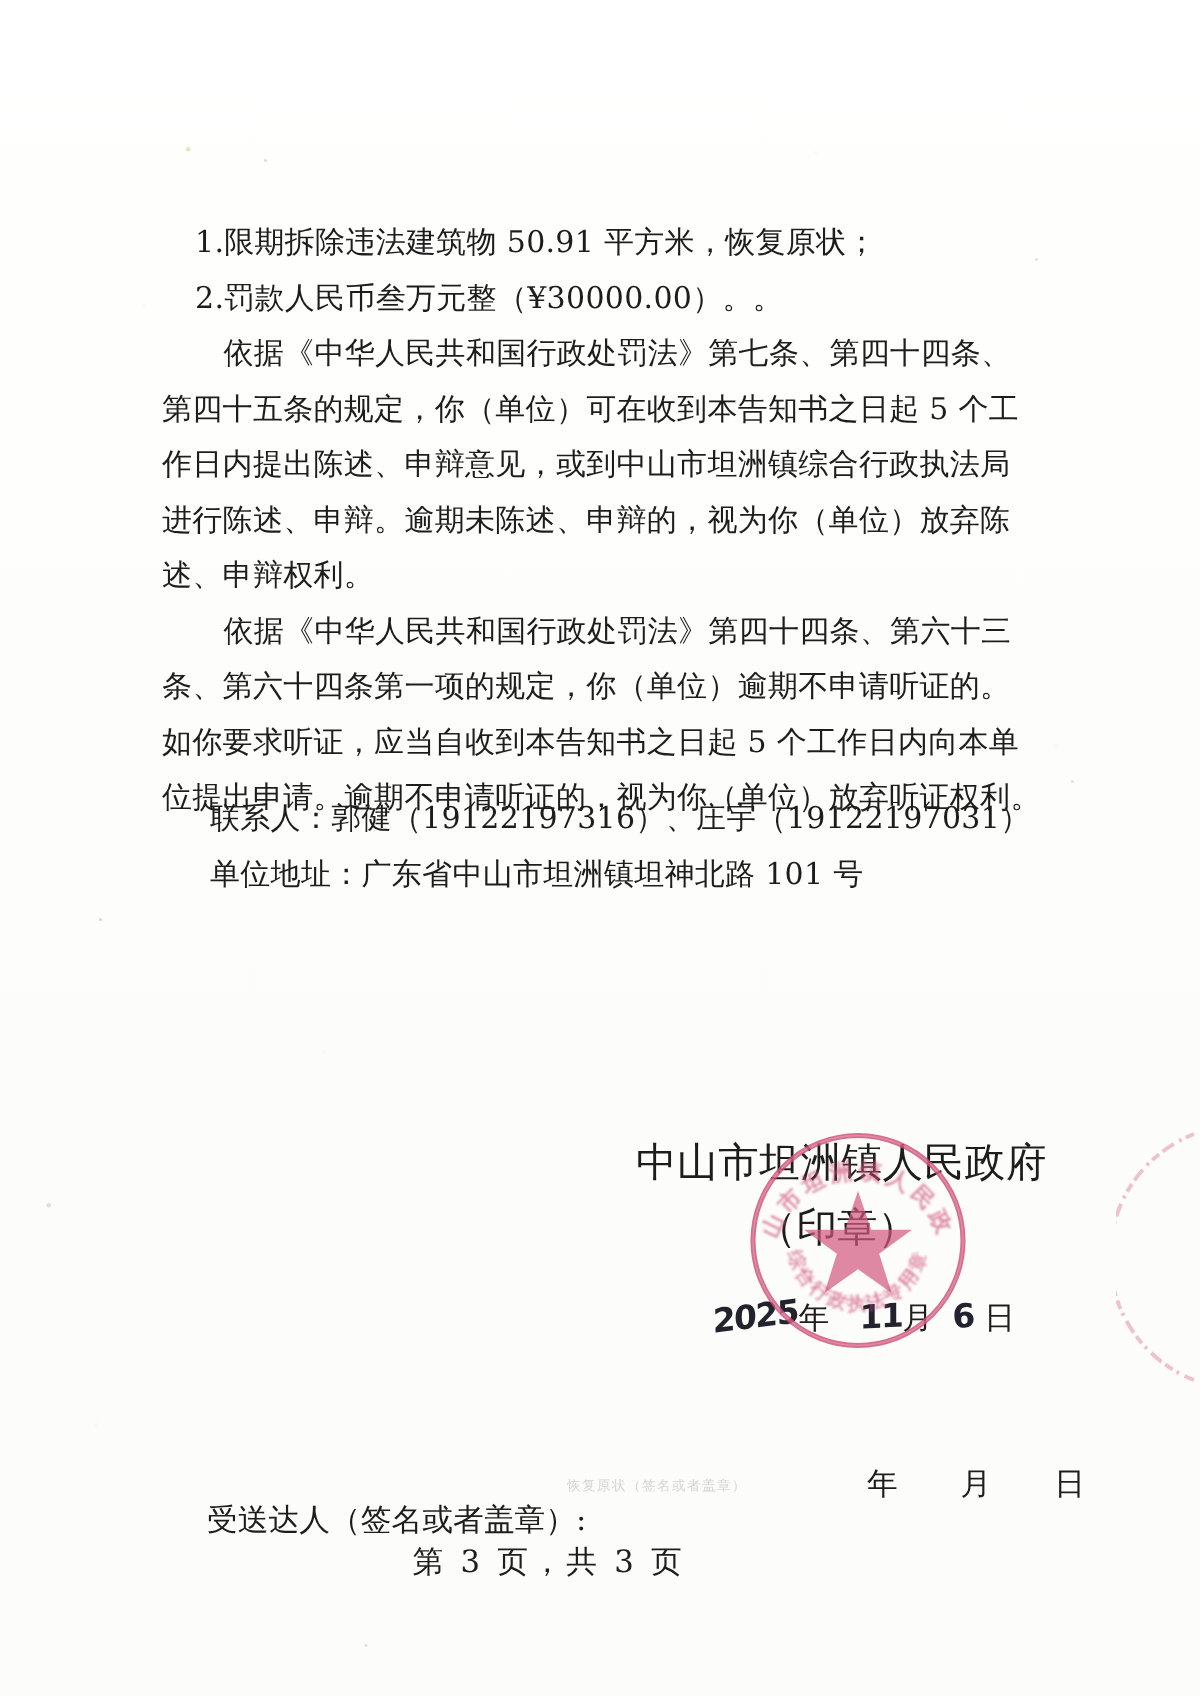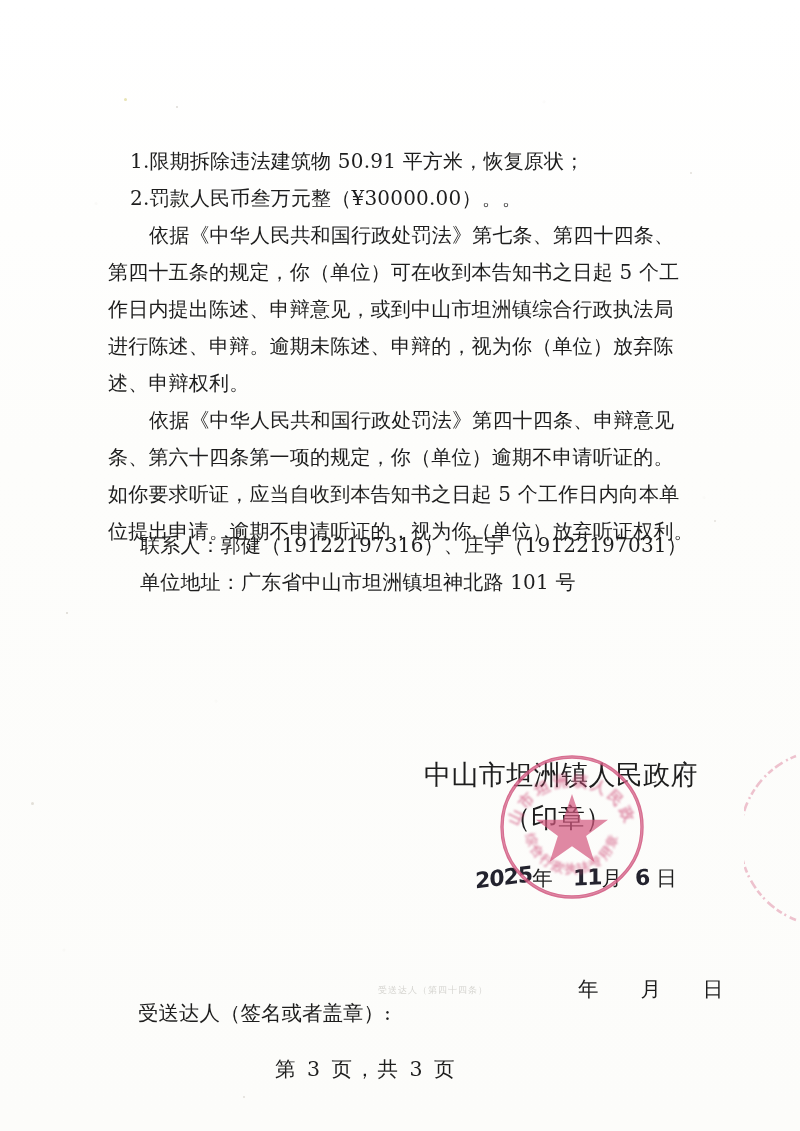--- a/index.html
+++ b/index.html
@@ -162,21 +162,20 @@
   }
   .page-number {
     position: absolute;
     left: 0;
     top: 1027px;
     width: 732px;
     text-align: center;
     font-size: 20.5px;
     color: #1d1d1d;
     letter-spacing: 2.5px;
-    margin-top: 28px;
   }
 </style>
 </head>
 <body>
 
 <div id="page">
 
   <div class="paper-tint"></div>
 
   <div class="speck" style="left:124px;top:98px;width:3px;height:3px;background:rgba(214,206,120,0.55);"></div>
@@ -191,21 +190,21 @@
 
     <div class="line indent-1">1.限期拆除违法建筑物 50.91 平方米，恢复原状；</div>
     <div class="line indent-1">2.罚款人民币叁万元整（¥30000.00）。。</div>
 
     <div class="line indent-2">依据《中华人民共和国行政处罚法》第七条、第四十四条、</div>
     <div class="line">第四十五条的规定，你（单位）可在收到本告知书之日起 5 个工</div>
     <div class="line">作日内提出陈述、申辩意见，或到中山市坦洲镇综合行政执法局</div>
     <div class="line">进行陈述、申辩。逾期未陈述、申辩的，视为你（单位）放弃陈</div>
     <div class="line">述、申辩权利。</div>
 
-    <div class="line indent-2">依据《中华人民共和国行政处罚法》第四十四条、申辩意见</div>
+    <div class="line indent-2">依据《中华人民共和国行政处罚法》第四十四条、第六十三</div>
     <div class="line">条、第六十四条第一项的规定，你（单位）逾期不申请听证的。</div>
     <div class="line">如你要求听证，应当自收到本告知书之日起 5 个工作日内向本单</div>
     <div class="line">位提出申请。逾期不申请听证的，视为你（单位）放弃听证权利。</div>
   </div>
 
   <div class="contact">
     <div class="line">联系人：郭健（19122197316）、庄宇（19122197031）</div>
     <div class="line">单位地址：广东省中山市坦洲镇坦神北路 101 号</div>
   </div>
 
@@ -267,17 +266,17 @@
     <svg viewBox="0 0 60 180">
       <path d="M 52,8 A 88,88 0 0 0 52,172" fill="none" stroke="#d9708e" stroke-width="2.6" opacity="0.55" stroke-dasharray="6 3 2 4 9 3"></path>
     </svg>
   </div>
 
   <div class="footer-sign">
     <span>受送达人（签名或者盖章）:</span>
     <span class="ymd">年      月      日</span>
   </div>
 
-  <div class="ghost-mark">受送达人（第四十四条）</div>
+  <div class="ghost-mark">恢复原状（签名或者盖章）</div>
 
   <div class="page-number">第 3 页，共 3 页</div>
 
 </div>
 
 </body></html>

